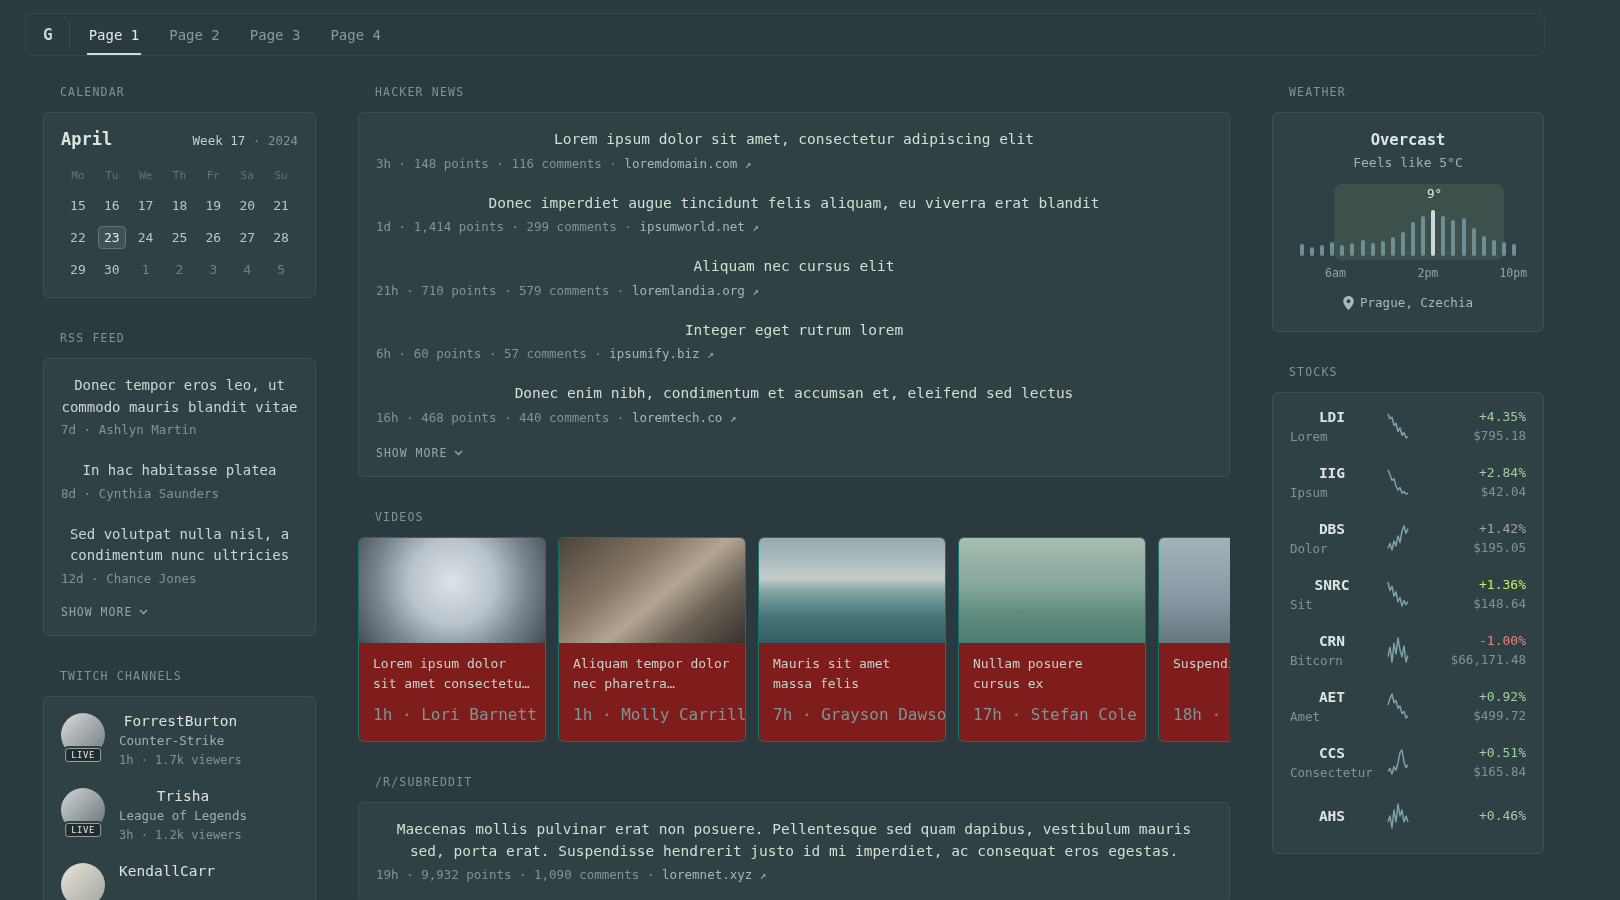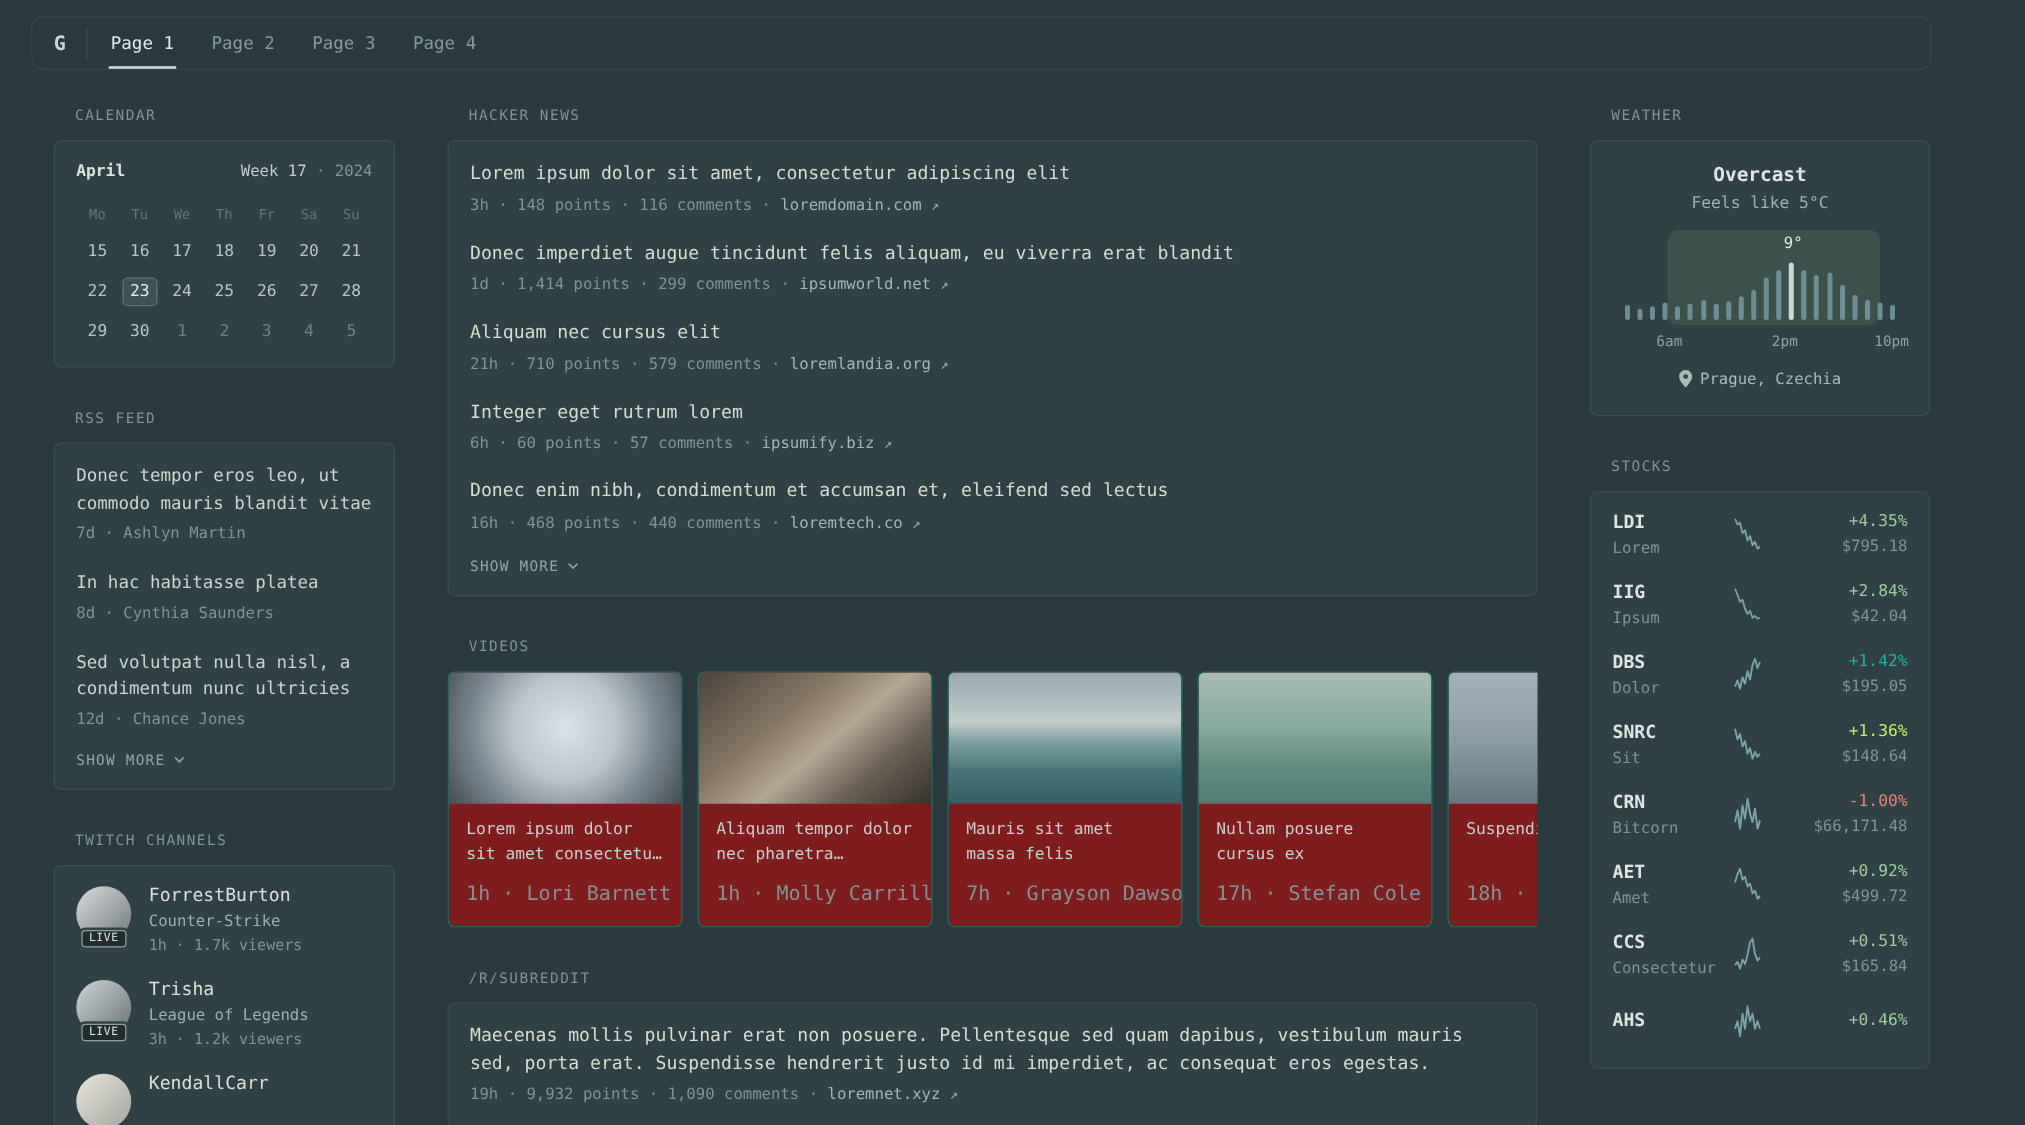--- a/index.html
+++ b/index.html
@@ -4,21 +4,21 @@
 <style>
   * { margin:0; padding:0; box-sizing:border-box; }
   html,body { width:1620px; height:900px; overflow:hidden; }
   body {
     background:#2b3a3e;
     color:#c7d3d2;
     font-family:"DejaVu Sans Mono","Liberation Mono",monospace;
     font-size:14px;
     -webkit-font-smoothing:antialiased;
   }
-  a { text-decoration:none; color:inherit; cursor:pointer; }
+  a { text-decoration:none; color:inherit; cursor:pointer;text-align:center; }
   button { font:inherit; background:none; border:none; color:inherit; cursor:pointer; }
 
   
   .topbar {
     margin:13px 75px 0 25px; height:43px;
     border:1px solid rgba(214,232,232,0.07); border-radius:9px;
     display:flex; align-items:stretch; padding:0 15px;
   }
   .logo { align-self:center; font-weight:bold; font-size:16px; color:#ccd7d5; padding:0 0 0 2px; }
   .logo-divider { align-self:center; width:1px; height:26px; background:#3c4f53; margin:0 17px 0 16px; }
@@ -43,21 +43,21 @@
   .card {
     background:#2f4145; border:1px solid #3c4f53; border-radius:6px;
     padding:16px 17px;
   }
   .meta { color:#7e9496; font-size:12.5px; line-height:1.5; }
   .domain { color:#9fb9b4; }
   .arrow { color:#9fb9b4; font-size:11px; }
 
   
   .cal-head { display:flex; justify-content:space-between; align-items:baseline; margin-bottom:16px; }
-  .cal-month { font-size:13px; font-weight:600; color:#dde3de; }
+  .cal-month { font-size:17px; font-weight:600; color:#dde3de; }
   .cal-week { font-size:12.5px; color:#c3cfce; }
   .cal-week .dim { color:#7e9496; }
   .cal-grid { display:grid; grid-template-columns:repeat(7,1fr); row-gap:9px; justify-items:center; }
   .cal-dh { font-size:11px; color:#5f7678; height:20px; display:flex; align-items:center; }
   .cal-day { font-size:13px; color:#b9c6c5; height:23px; min-width:28px; display:flex; align-items:center; justify-content:center; border:1px solid transparent; }
   .cal-day.muted { color:#6c8284; }
   .cal-day.selected { background:#3d5257; border-color:#5f7478; border-radius:4px; color:#e4ebe9; }
 
   
   .rss-item { margin-bottom:20px; }
@@ -430,21 +430,21 @@
             <div class="stk-left">
               <a class="stk-sym" style="display: block;">DBS</a>
               <div class="stk-name">Dolor</div>
             </div>
             <div class="spark">
               <svg viewBox="0 0 100 30" preserveAspectRatio="none">
                 <polyline points="0.0,25.3 10.0,20.4 20.0,27.0 30.0,17.9 40.0,22.9 50.0,12.9 60.0,19.6 70.0,8.0 80.0,3.0 90.0,10.4 100.0,5.5" fill="none" stroke="#7aa4a8" stroke-width="1.5" stroke-linejoin="round" vector-effect="non-scaling-stroke"></polyline>
               </svg>
             </div>
             <div class="stk-right">
-              <div class="stk-change" style="color: #14b8a6;">+1.42%</div>
+              <div class="stk-change" style="color: #a3a3a3;">+1.42%</div>
               <div class="stk-price">$195.05</div>
             </div>
           </div>
           <div class="stock-row">
             <div class="stk-left">
               <a class="stk-sym" style="display: block;">SNRC</a>
               <div class="stk-name">Sit</div>
             </div>
             <div class="spark">
               <svg viewBox="0 0 100 30" preserveAspectRatio="none">

